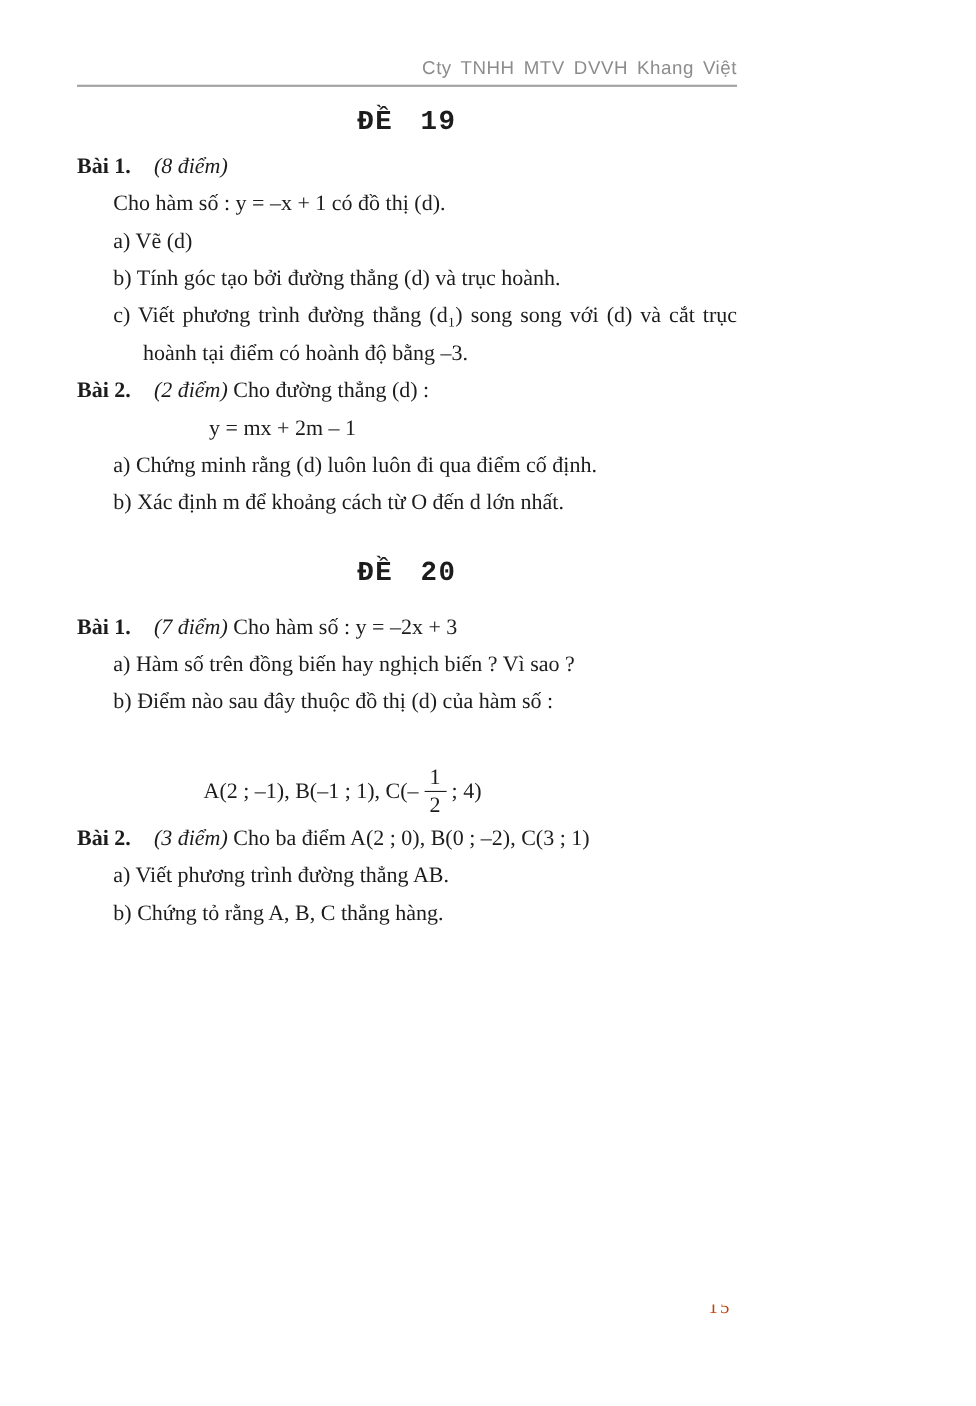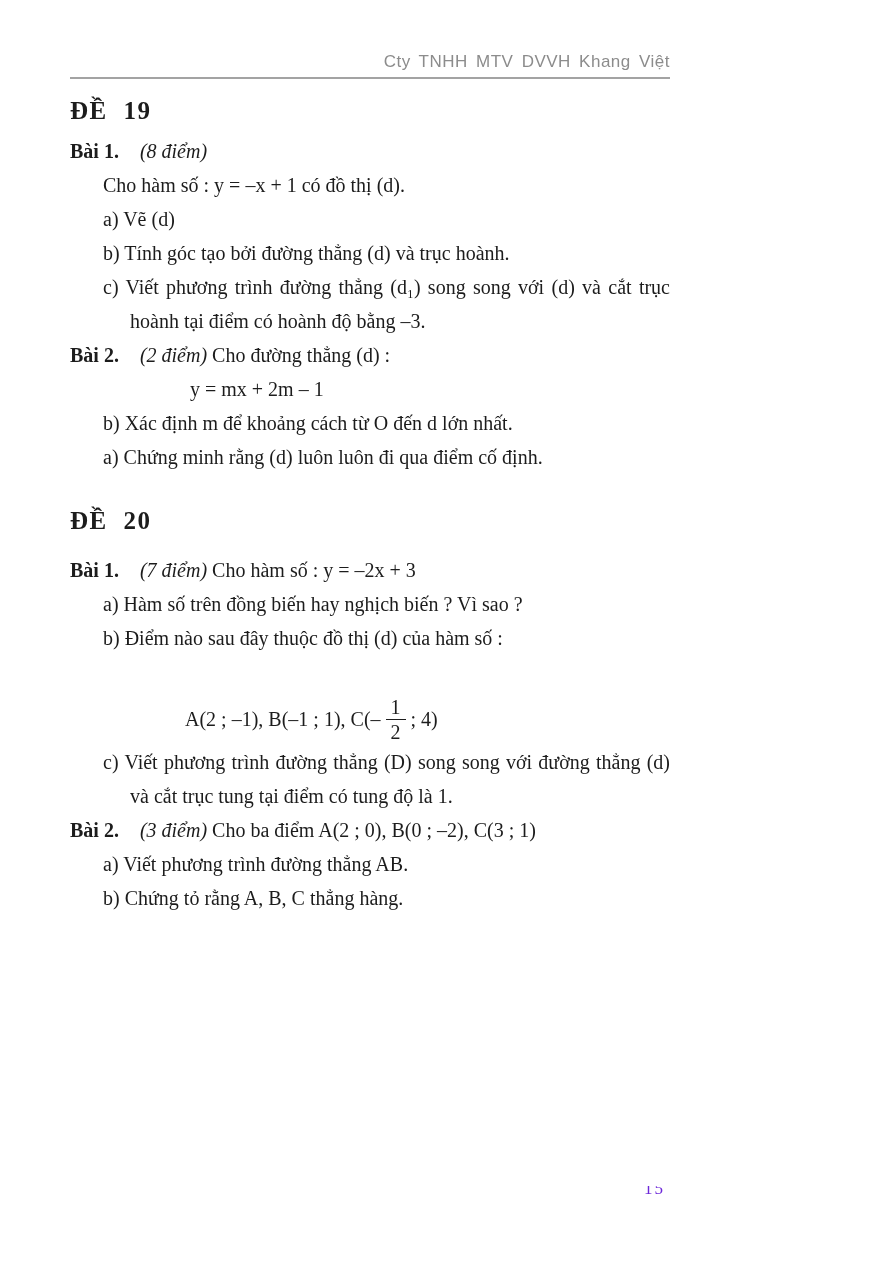--- a/index.html
+++ b/index.html
@@ -26,26 +26,27 @@
     color: #8c8c8c;
     letter-spacing: 0.5px;
     word-spacing: 3px;
   }
   .content {
     margin: 0 67px 0 70px;
     font-size: 20px;
     line-height: 34px;
   }
   .de-title {
-    text-align: left;
+    text-align: center;
     font-weight: bold;
     font-size: 25px;
     letter-spacing: 1.5px;
     word-spacing: 8px;
     line-height: 30px;
+    font-family: Liberation Mono, monospace;
   }
   .de-title-19 { margin-top: 17px; margin-bottom: 8px; }
   .de-title-20 { margin-top: 32px; margin-bottom: 17px; }
   .line { line-height: 34px; }
   .b { font-weight: bold; }
   .i { font-style: italic; margin-left: 16px; }
   .indent1 { margin-left: 33px; }      
   .hang {                              
     margin-left: 33px;
     padding-left: 27px;
@@ -83,21 +84,21 @@
     top: 1186px;
     right: 72px;
     height: 13px;
     overflow: hidden;
   }
   .page-num-clip .pn {
     display: block;
     margin-top: -7px;
     font-family: "Liberation Serif", "DejaVu Serif", serif;
     font-size: 17px;
-    color: #6d28d9;
+    color: #c2410c;
     letter-spacing: 2px;
   }
 </style>
 </head>
 <body>
 
 <div class="page">
 
   <div class="header">
     <span class="company">Cty TNHH MTV DVVH Khang Việt</span>
@@ -115,43 +116,42 @@
     <div class="line indent1">a) Vẽ (d)</div>
     <div class="line indent1">b) Tính góc tạo bởi đường thẳng (d) và trục hoành.</div>
     <div class="line hang">c) Viết phương trình đường thẳng (d₁) song song với (d) và cắt trục hoành tại điểm có hoành độ bằng –3.</div>
 
     <div class="line">
       <span class="b">Bài 2.</span>
       <span class="i">(2 điểm)</span>
       <span>Cho đường thẳng (d) :</span>
     </div>
     <div class="line equation">y = mx + 2m – 1</div>
+    <div class="line indent1">a) Chứng minh rằng (d) luôn luôn đi qua điểm cố định.</div>
     <div class="line indent1">b) Xác định m để khoảng cách từ O đến d lớn nhất.</div>
-    <div class="line indent1">a) Chứng minh rằng (d) luôn luôn đi qua điểm cố định.</div>
 
     <div class="de-title de-title-20">ĐỀ 20</div>
 
     <div class="line">
       <span class="b">Bài 1.</span>
       <span class="i">(7 điểm)</span>
       <span>Cho hàm số : y = –2x + 3</span>
     </div>
     <div class="line indent1">a) Hàm số trên đồng biến hay nghịch biến ? Vì sao ?</div>
     <div class="line indent1">b) Điểm nào sau đây thuộc đồ thị (d) của hàm số :</div>
 
     <div class="frac-line">
       <span>A(2 ; –1), B(–1 ; 1), C(–</span>
         <span class="frac">
           <span class="num">1</span>
           <span class="den">2</span>
         </span>
         <span>; 4)</span>
     </div>
 
-    <div class="line hang">c) Viết phương trình đường thẳng (D) song song với đường thẳng (d) và cắt trục tung tại điểm có tung độ là 1.</div>
 
     <div class="line">
       <span class="b">Bài 2.</span>
       <span class="i">(3 điểm)</span>
       <span>Cho ba điểm A(2 ; 0), B(0 ; –2), C(3 ; 1)</span>
     </div>
     <div class="line indent1">a) Viết phương trình đường thẳng AB.</div>
     <div class="line indent1">b) Chứng tỏ rằng A, B, C thẳng hàng.</div>
 
   </div>

